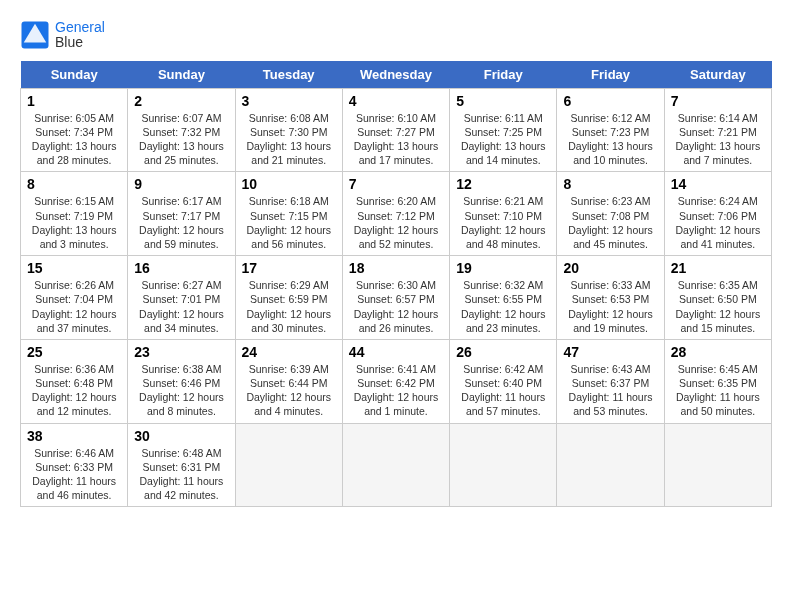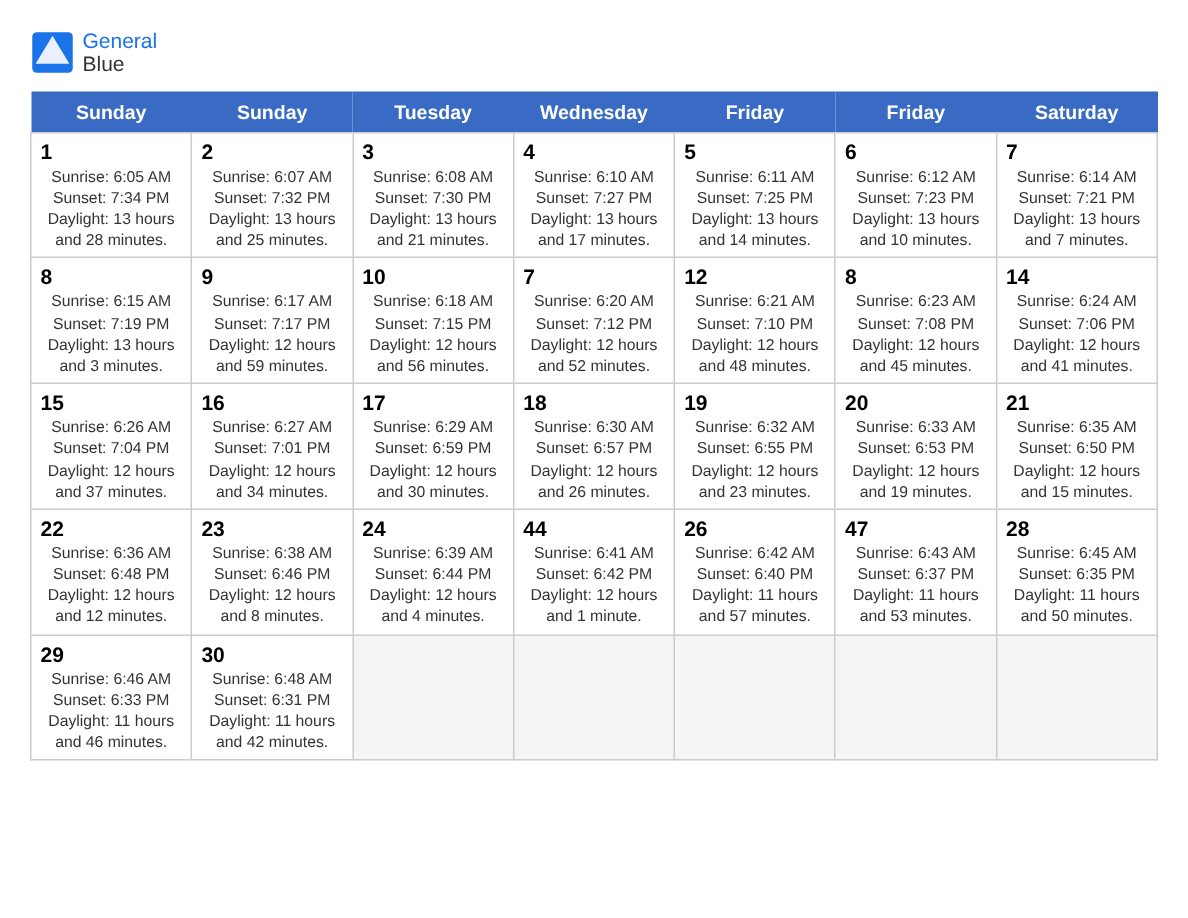--- a/index.html
+++ b/index.html
@@ -248,21 +248,21 @@
   </td>
         <td>
     <span class="date-num">21</span>
     <div class="cell-content">
       Sunrise: 6:35 AM<br>Sunset: 6:50 PM<br>Daylight: 12 hours and 15 minutes.
     </div>
   </td>
       </tr>
       <tr class="week-row">
         <td>
-    <span class="date-num">22</span>
+    <span class="date-num">25</span>
     <div class="cell-content">
       Sunrise: 6:36 AM<br>Sunset: 6:48 PM<br>Daylight: 12 hours and 12 minutes.
     </div>
   </td>
         <td>
     <span class="date-num">23</span>
     <div class="cell-content">
       Sunrise: 6:38 AM<br>Sunset: 6:46 PM<br>Daylight: 12 hours and 8 minutes.
     </div>
   </td>
@@ -292,21 +292,21 @@
   </td>
         <td>
     <span class="date-num">28</span>
     <div class="cell-content">
       Sunrise: 6:45 AM<br>Sunset: 6:35 PM<br>Daylight: 11 hours and 50 minutes.
     </div>
   </td>
       </tr>
       <tr class="week-row">
         <td>
-    <span class="date-num">29</span>
+    <span class="date-num">38</span>
     <div class="cell-content">
       Sunrise: 6:46 AM<br>Sunset: 6:33 PM<br>Daylight: 11 hours and 46 minutes.
     </div>
   </td>
         <td>
     <span class="date-num">30</span>
     <div class="cell-content">
       Sunrise: 6:48 AM<br>Sunset: 6:31 PM<br>Daylight: 11 hours and 42 minutes.
     </div>
   </td>

